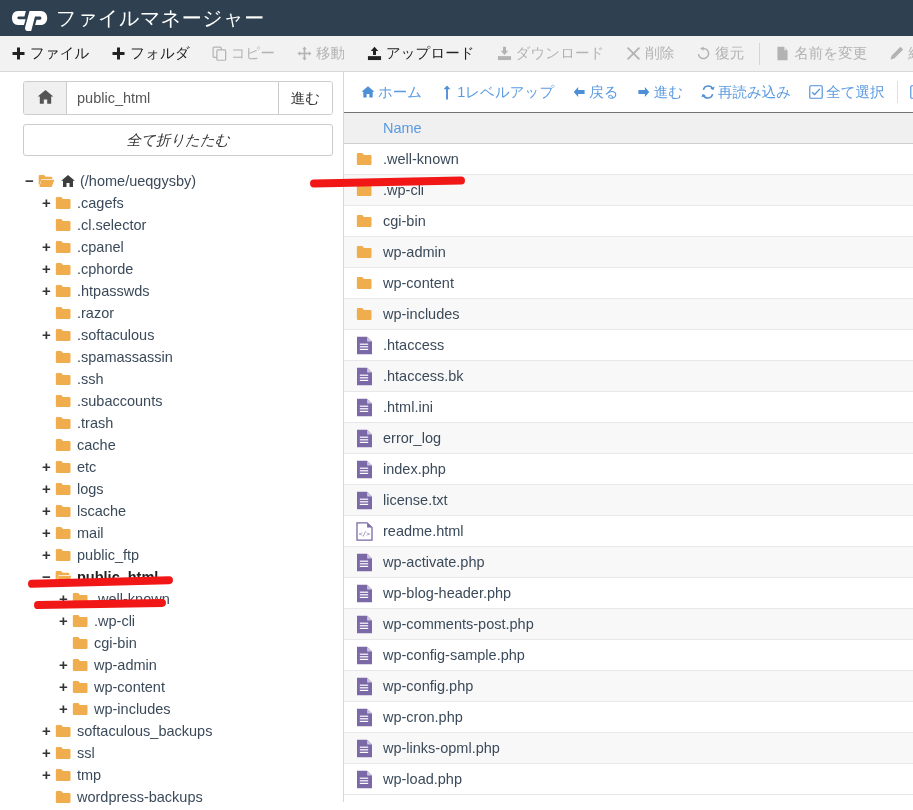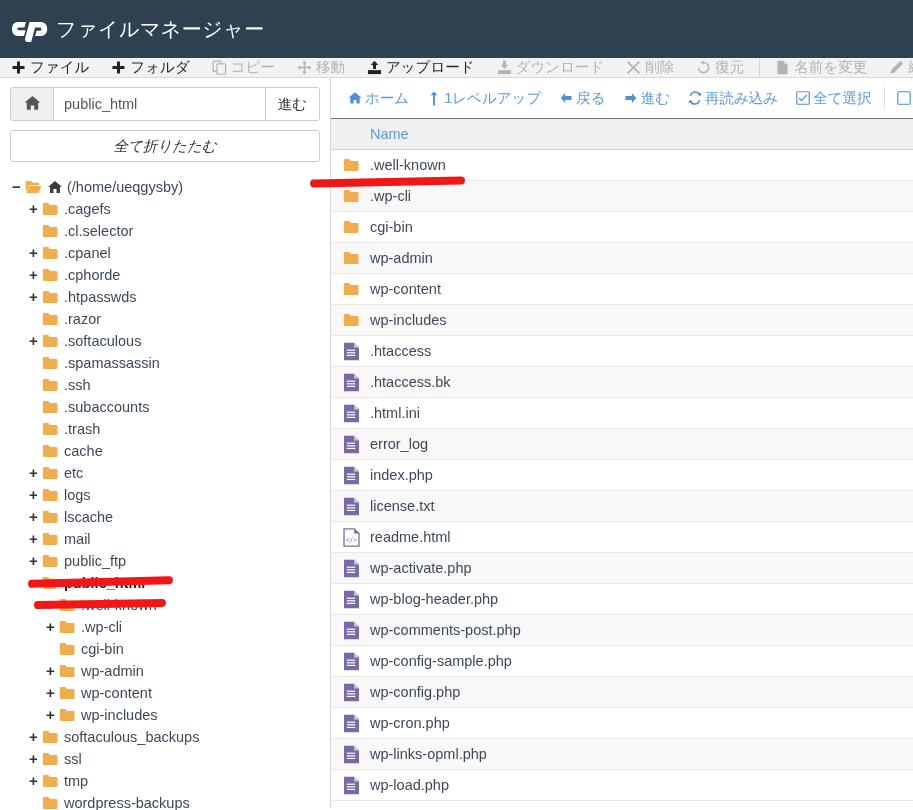--- a/index.html
+++ b/index.html
@@ -13,21 +13,21 @@
     height: 810px;
     overflow: hidden;
     font-family: "Liberation Sans", "DejaVu Sans", sans-serif;
     font-size: 14px;
     color: #333333;
     position: relative;
   }
 
   
   #app-header {
-    height: 58px;
+    height: 36px;
     background: #2f4050;
     display: flex;
     align-items: center;
     padding-left: 12px;
     box-sizing: border-box;
   }
   #cp-logo {
     width: 36px;
     height: 28px;
     margin-right: 8px;
@@ -35,21 +35,21 @@
   }
   #app-title {
     color: #ffffff;
     font-size: 20px;
     letter-spacing: 0.5px;
     white-space: nowrap;
   }
 
   
   #toolbar {
-    height: 20px;
+    height: 36px;
     background: #f2f2f2;
     border-bottom: 1px solid #d8d8d8;
     display: flex;
     align-items: center;
     box-sizing: border-box;
     overflow: hidden;
     white-space: nowrap;
   }
   .tb-item {
     display: inline-flex;
@@ -86,20 +86,21 @@
   }
 
   
   #left-pane {
     width: 330px;
     flex: 0 0 330px;
     box-sizing: border-box;
     padding: 9px 10px 0 10px;
     background: #ffffff;
     position: relative;
+    margin-left: 13px;
   }
   #path-row {
     display: flex;
     height: 34px;
     border: 1px solid #cccccc;
     border-radius: 3px;
     overflow: hidden;
     background: #ffffff;
     box-sizing: border-box;
   }

